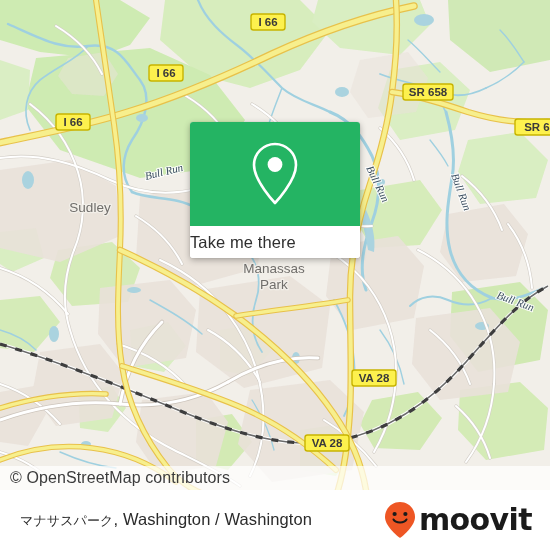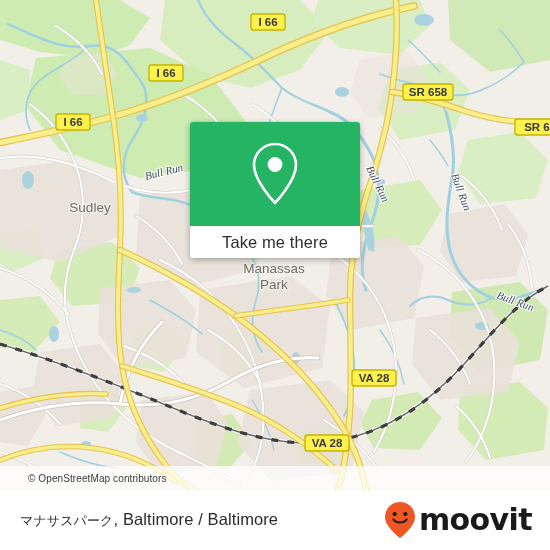--- a/index.html
+++ b/index.html
@@ -31,22 +31,22 @@
   
   #attribution {
     position: absolute;
     left: 0;
     top: 466px;
     width: 550px;
     height: 24px;
     background: rgba(255,255,255,0.72);
     display: flex;
     align-items: center;
-    padding-left: 28px;
-    font-size: 10px;
+    padding-left: 10px;
+    font-size: 16px;
     color: #3b3b3b;
     letter-spacing: 0.1px;
     z-index: 40;
   }
 
   
   #poi-card {
     position: absolute;
     left: 190px;
     top: 122px;
@@ -65,21 +65,21 @@
     display: flex;
     align-items: center;
     justify-content: center;
   }
   #card-action {
     width: 100%;
     height: 32px;
     background: #ffffff;
     display: flex;
     align-items: center;
-    justify-content: center;
+    justify-content: flex-start;
     font-size: 16.5px;
     color: #2f2f2f;
     letter-spacing: 0.1px;
   }
 
   
   #bottom-bar {
     position: absolute;
     left: 0; top: 490px;
     width: 550px; height: 60px;
@@ -415,21 +415,21 @@
     </div>
   </div>
 
   <div id="attribution">
     <span>© OpenStreetMap contributors</span>
   </div>
 
   <div id="bottom-bar">
     <div id="bottom-title">
       <span class="ja">マナサスパーク</span><span class="sep">,</span>
-      <span>Baltimore / Baltimore</span>
+      <span>Washington / Washington</span>
     </div>
     <div id="moovit-logo">
       <svg width="34" height="38" viewBox="0 0 34 38">
         <path d="M17 1 C8.7 1 2 7.7 2 16 C2 26 17 37 17 37 C17 37 32 26 32 16 C32 7.7 25.3 1 17 1 Z" fill="#ee5624"></path>
         <circle cx="11.6" cy="13" r="2.1" fill="#1a1a1a"></circle>
         <circle cx="22.4" cy="13" r="2.1" fill="#1a1a1a"></circle>
         <path d="M10.5 18.5 C12.6 22.4 21.4 22.4 23.5 18.5" fill="none" stroke="#1a1a1a" stroke-width="2" stroke-linecap="round"></path>
       </svg>
       <span id="moovit-wordmark">moovit</span>
     </div>

